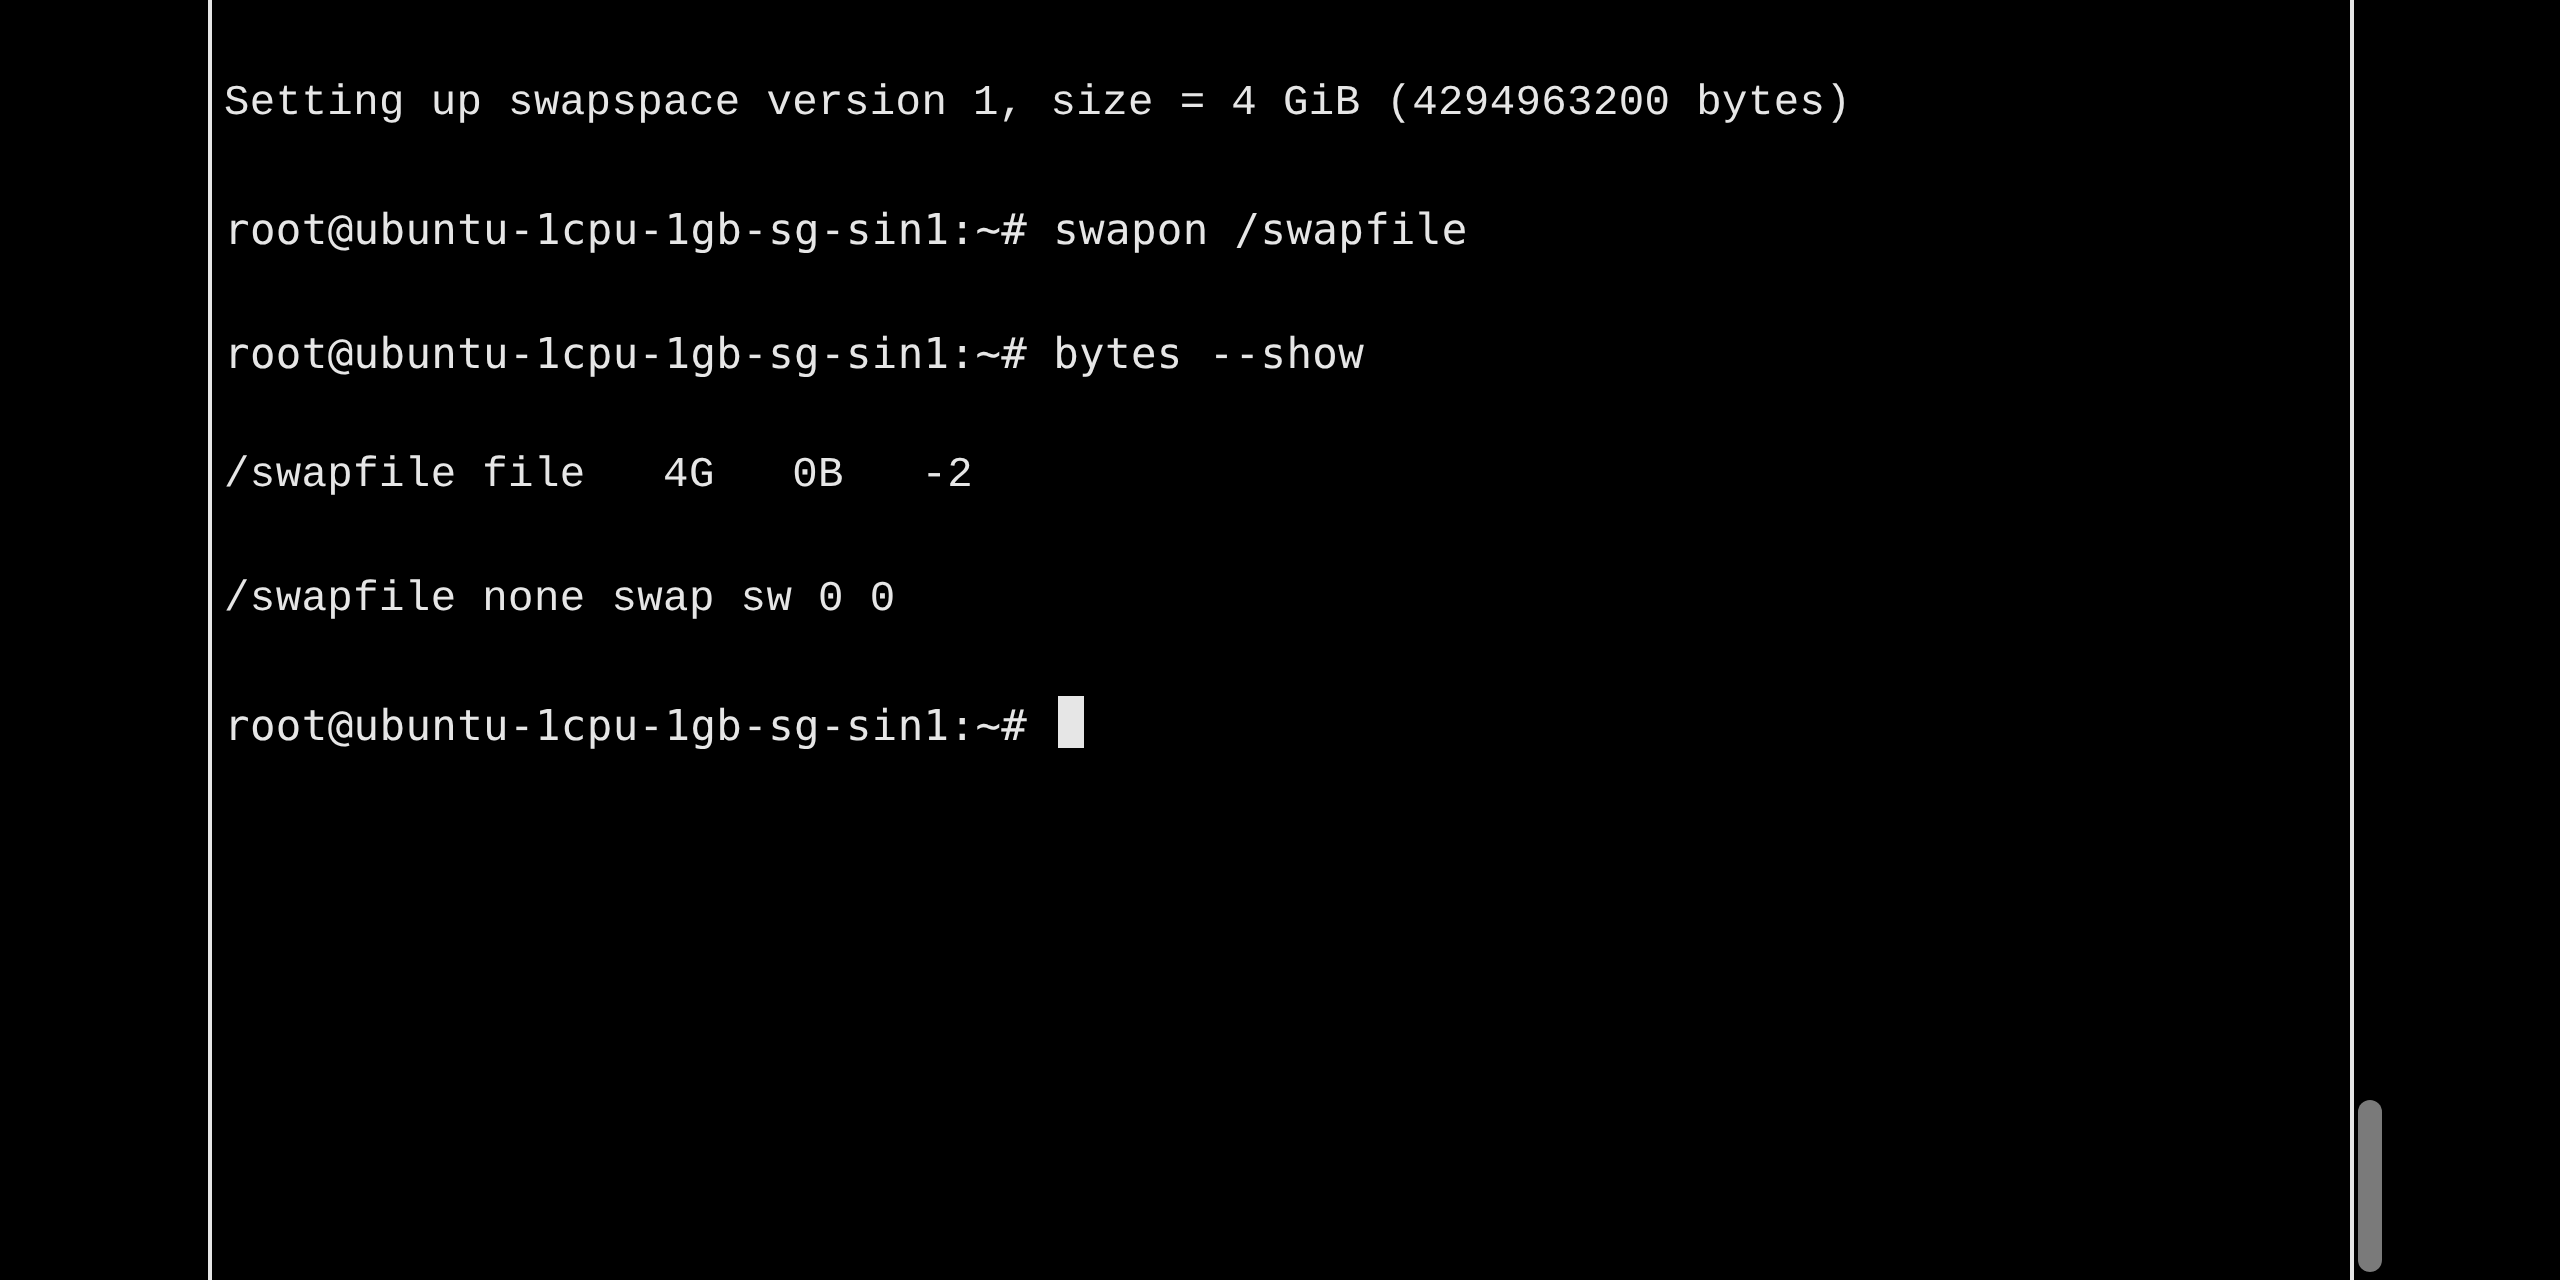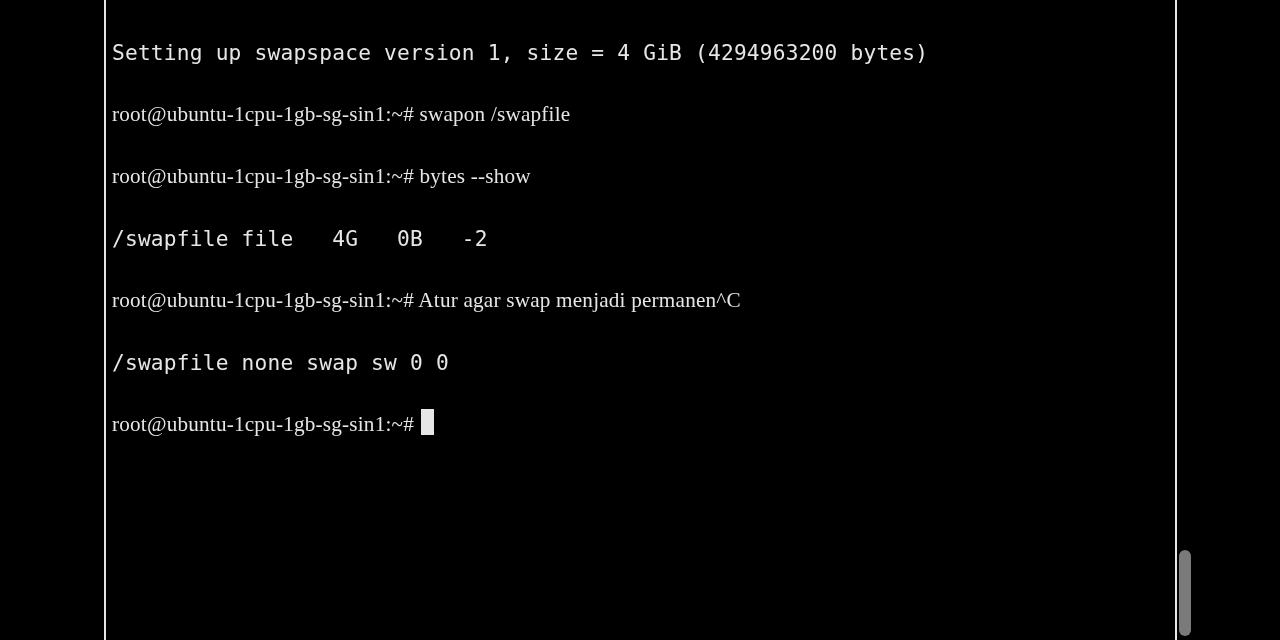--- a/index.html
+++ b/index.html
@@ -31,22 +31,22 @@
       padding: 6px 6px 6px 6px;
     }
     .term {
       font-size: 21.2px;
       line-height: 31px;
       white-space: pre-wrap;
       word-break: break-all;
       font-weight: 500;
       letter-spacing: 0.2px;
     }
-    .line { display: block; }
-    .prompt-line { display: block; font-family: Liberation Serif, serif; }
+    .line { display: block; font-family: Liberation Mono, monospace; }
+    .prompt-line { display: block; }
     .cursor {
       display: inline-block;
       width: 13px;
       height: 26px;
       background: #e6e6e6;
       vertical-align: -4px;
       margin-left: 2px;
     }
     .scrollbar {
       position: absolute;
@@ -61,19 +61,18 @@
 </head>
 <body>
 
 <div class="outer">
   <div class="term-wrap">
     <div class="term">
 <span class="line">Setting up swapspace version 1, size = 4 GiB (4294963200 bytes)</span>
 <span class="prompt-line"><span>root@ubuntu-1cpu-1gb-sg-sin1:~# </span><span>swapon /swapfile</span></span>
 <span class="prompt-line"><span>root@ubuntu-1cpu-1gb-sg-sin1:~# </span><span>bytes --show</span></span>
 <span class="line">/swapfile file   4G   0B   -2</span>
-<span class="prompt-line"><span>root@ubuntu-1cpu-1gb-sg-sin1:~# </span><span>Atur agar swap menjadi permanen^C</span></span>
 <span class="line">/swapfile none swap sw 0 0</span>
 <span class="prompt-line"><span>root@ubuntu-1cpu-1gb-sg-sin1:~# </span><span class="cursor"></span></span>
     </div>
     <div class="scrollbar"></div>
   </div>
 </div>
 
 </body></html>

